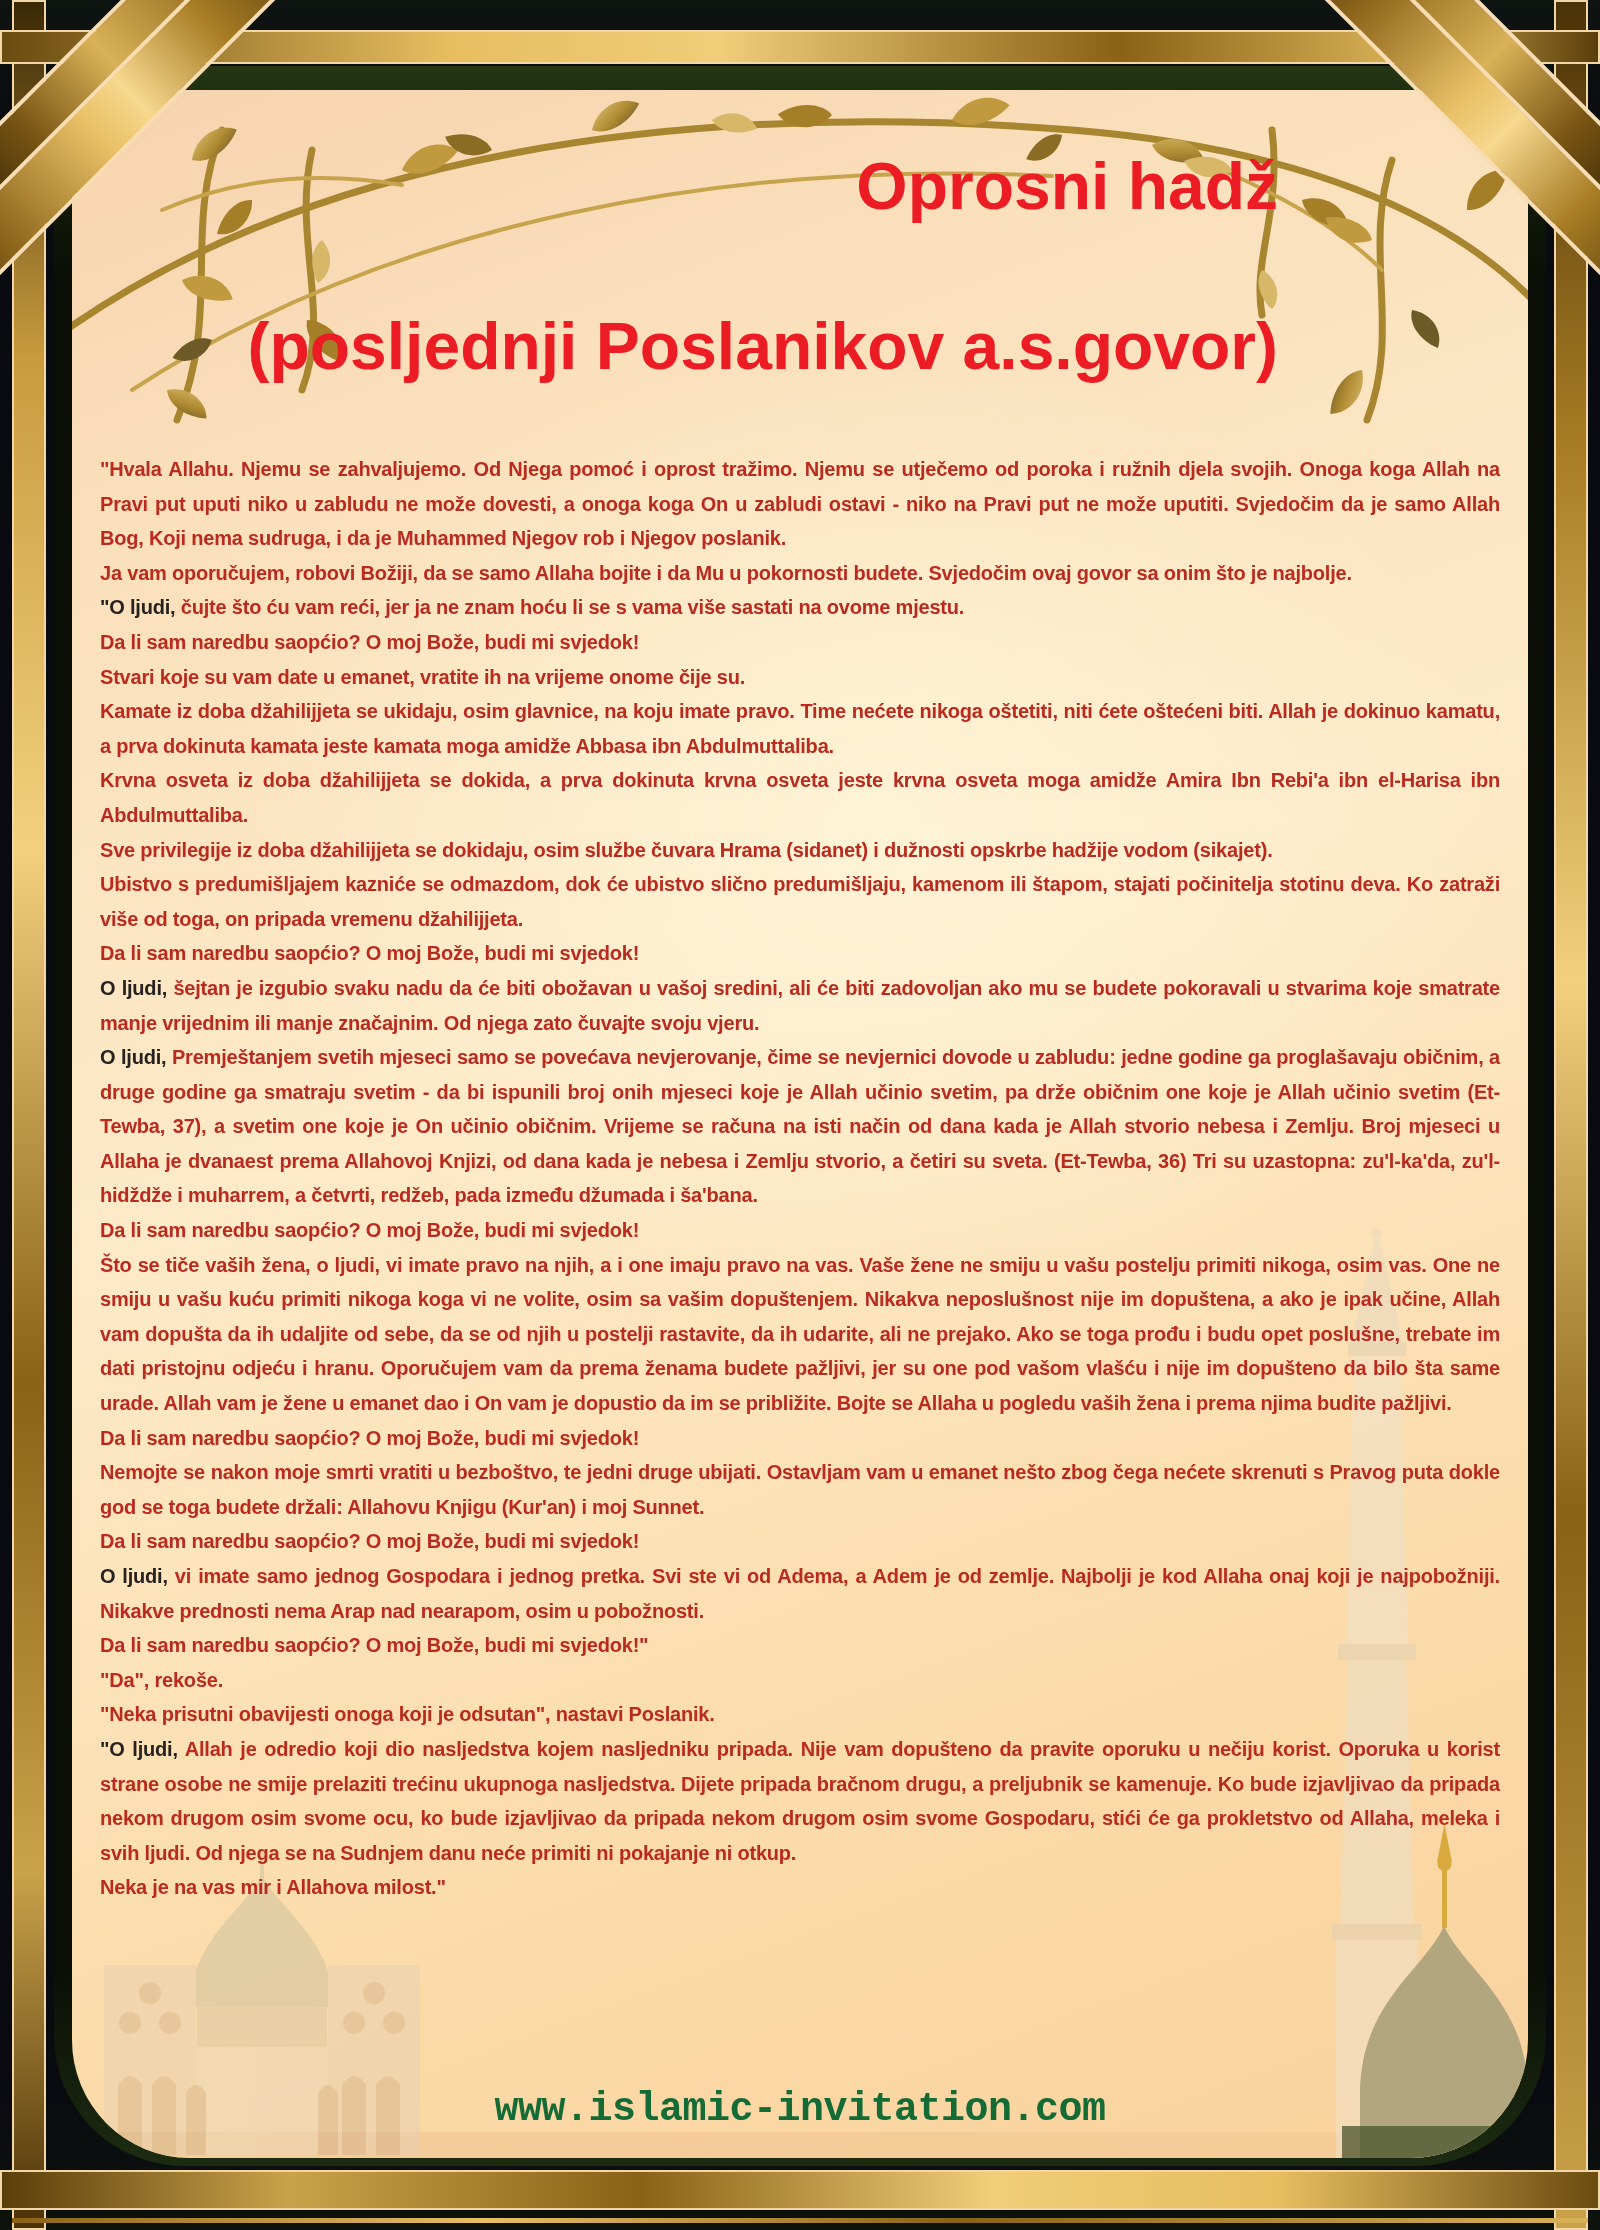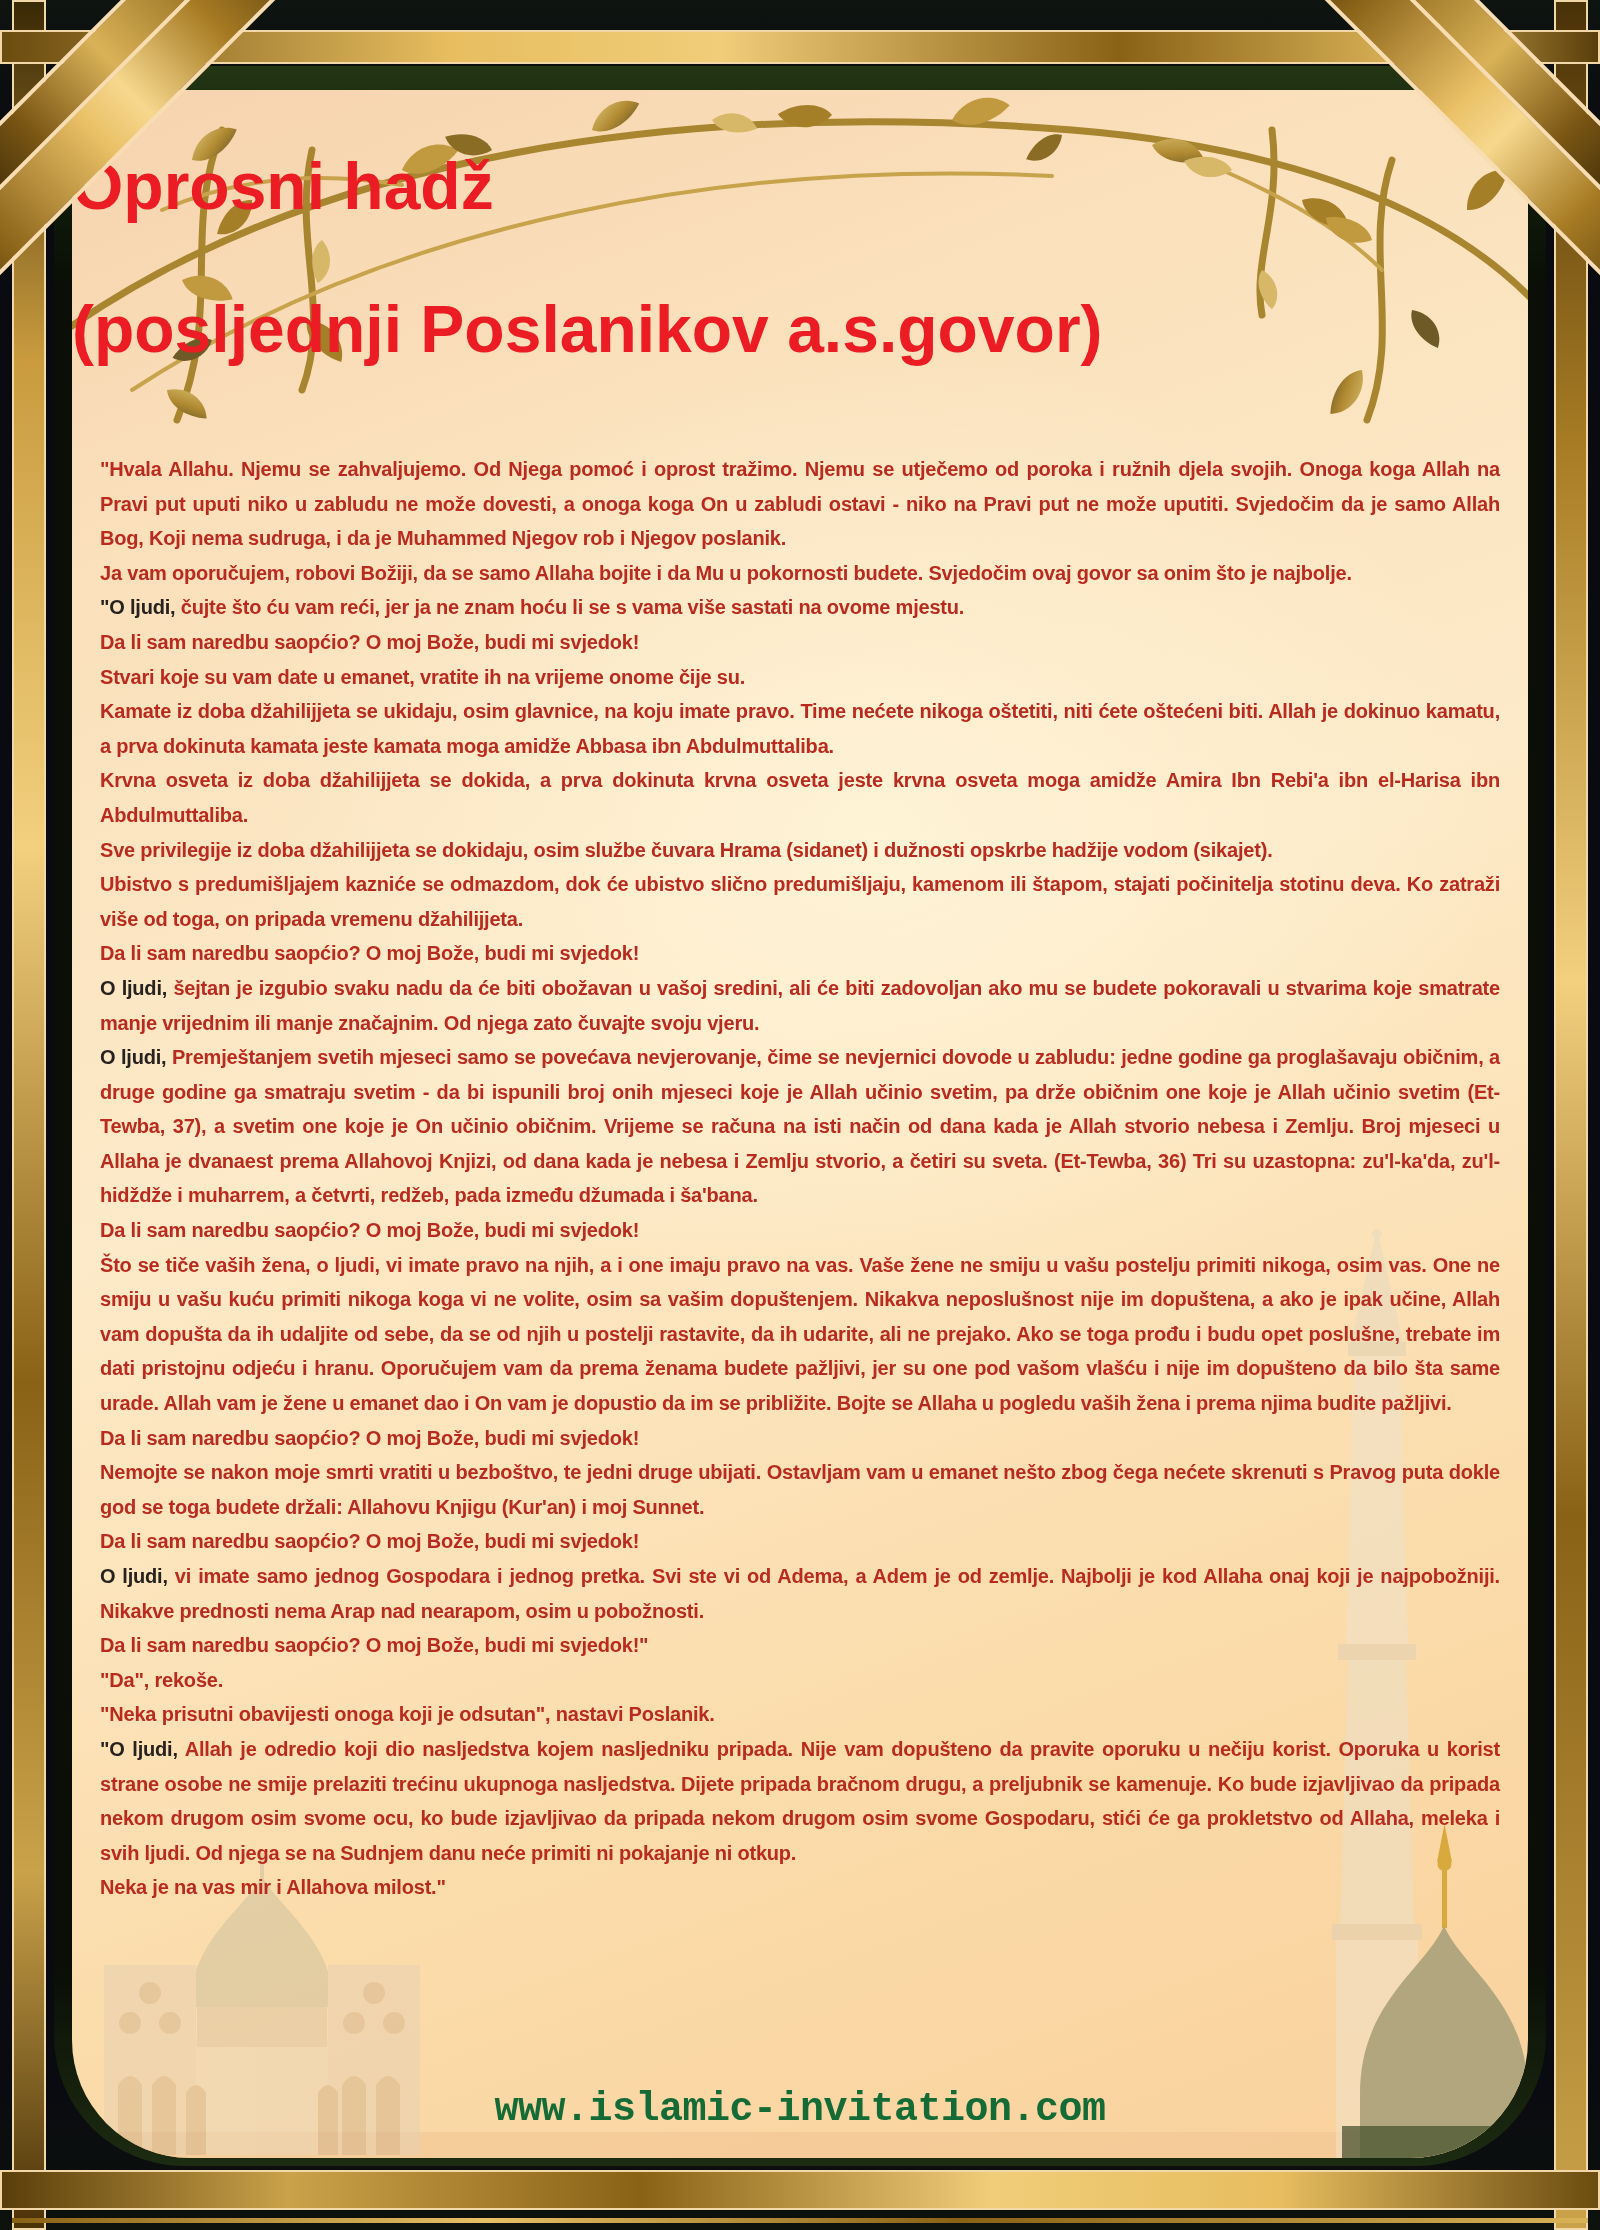--- a/index.html
+++ b/index.html
@@ -42,23 +42,23 @@
   
   .ribbon{position:absolute;box-sizing:border-box;border:4px solid #f8ddb2;border-radius:6px;
     background:linear-gradient(90deg,#3f2b06 0%,#8a6218 18%,#e9c066 45%,#f6d88e 55%,#a87c24 75%,#4a3208 100%);}
   .ribbon-tl-1{left:-155px;top:83px;width:540px;height:64px;transform:rotate(-45deg);z-index:7;}
   .ribbon-tl-2{left:-97px;top:51px;width:360px;height:64px;transform:rotate(-45deg);z-index:6;
     background:linear-gradient(90deg,#2f2104 0%,#7a5614 30%,#d9b258 60%,#8a6216 100%);}
   .ribbon-tr-1{left:1215px;top:83px;width:540px;height:64px;transform:rotate(45deg);z-index:7;}
   .ribbon-tr-2{left:1337px;top:51px;width:360px;height:64px;transform:rotate(45deg);z-index:6;
     background:linear-gradient(90deg,#8a6216 0%,#d9b258 40%,#7a5614 70%,#2f2104 100%);}
   
-  .title-block{position:absolute;left:0;top:58px;width:1206px;text-align:left;z-index:3;}
+  .title-block{position:absolute;left:0;top:58px;width:1206px;text-align:right;z-index:3;}
   .title-line{font-weight:bold;font-size:66px;line-height:76px;color:var(--title-red,#ec1c24);letter-spacing:0;}
-  .title-line + .title-line{margin-top:67px;}
+  .title-line + .title-line{margin-top:84px;}
   
   .body-text{
     position:absolute;left:28px;top:362px;width:1400px;z-index:2;
     font-size:20px;line-height:34.6px;font-weight:bold;letter-spacing:-0.2px;
     text-align:justify;
   }
   .body-text p{margin:0;}
   .seg-red{color:var(--body-red,#b92b1e);}
   .seg-black{color:var(--lead-black,#27221f);}
   

